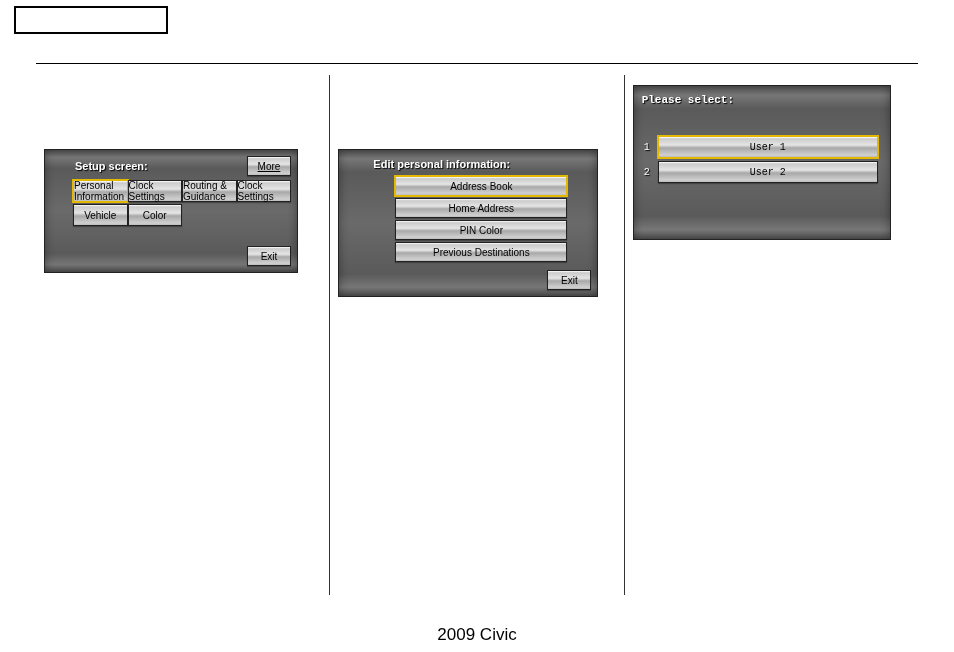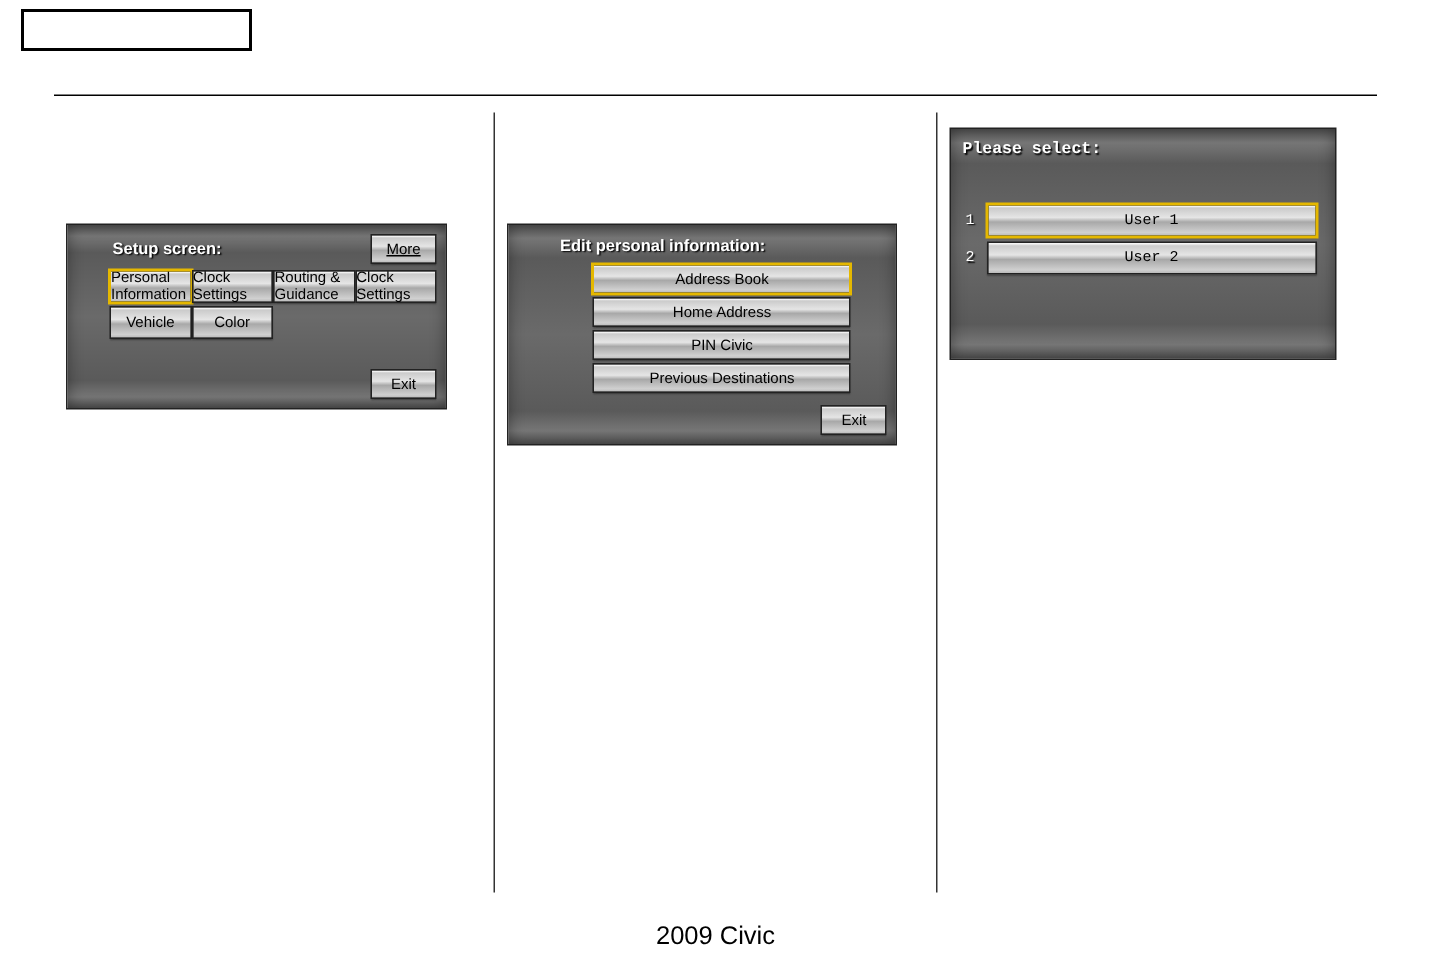--- a/index.html
+++ b/index.html
@@ -158,21 +158,21 @@
   .ps-row .metal-btn {
     flex: 1;
     height: 22px;
   }
   .ps-body {
     margin-top: 30px;
     padding: 0 6px 0 2px;
   }
   .footer-text {
     position: absolute;
-    bottom: 18px;
+    bottom: 7px;
     left: 0;
     right: 0;
     text-align: center;
     font-size: 17px;
     color: #000;
   }
 </style>
 </head>
 <body>
 
@@ -200,21 +200,21 @@
       </div>
     </div>
   </div>
 
   <div class="col">
     <div class="panel epi-panel">
       <div class="panel-title">Edit personal information:</div>
       <div class="epi-list">
         <div class="metal-btn selected">Address Book</div>
         <div class="metal-btn">Home Address</div>
-        <div class="metal-btn">PIN Civic</div>
+        <div class="metal-btn">PIN Color</div>
         <div class="metal-btn">Previous Destinations</div>
       </div>
       <div class="epi-footer">
         <div class="metal-btn">Exit</div>
       </div>
     </div>
   </div>
 
   <div class="col">
     <div class="panel ps-panel">

